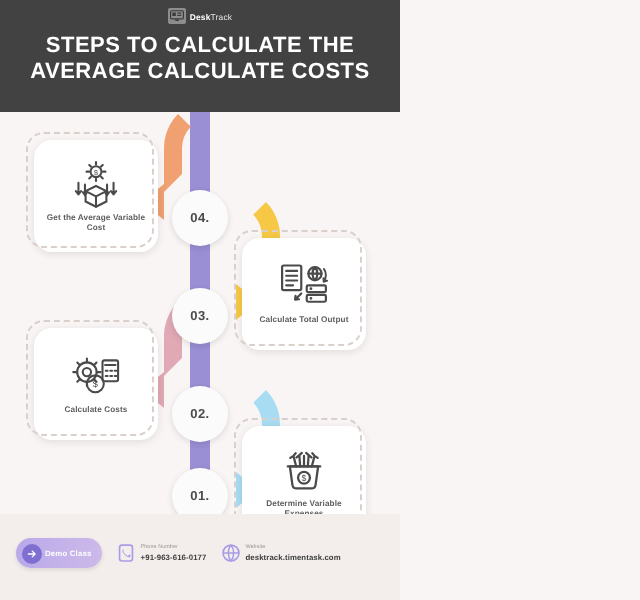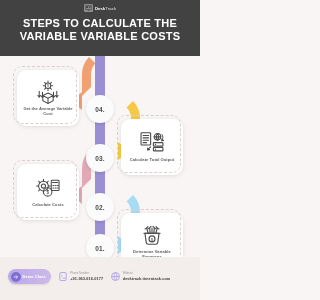--- a/index.html
+++ b/index.html
@@ -192,21 +192,21 @@
         <rect x="0.5" y="0.5" width="11" height="7" rx="1" fill="none" stroke="#3a3a3a" stroke-width="1"></rect>
         <rect x="2" y="2" width="3" height="3" fill="#3a3a3a"></rect>
         <rect x="6.2" y="2" width="3.5" height="1" fill="#3a3a3a"></rect>
         <rect x="6.2" y="4" width="3.5" height="1" fill="#3a3a3a"></rect>
         <rect x="4.5" y="8" width="3" height="1.3" fill="#3a3a3a"></rect>
       </svg>
     </span>
     <span class="brand-name"><span>Desk</span><span class="lite">Track</span></span>
   </div>
 
-  <div class="title">STEPS TO CALCULATE THE VARIABLE VARIABLE COSTS</div>
+  <div class="title">STEPS TO CALCULATE THE AVERAGE CALCULATE COSTS</div>
 </div>
 
 <div class="stage">
 
   <div class="spine"></div>
 
   <div class="arc arc-orange"></div>
   <div class="arc arc-yellow"></div>
   <div class="arc arc-pink"></div>
   <div class="arc arc-blue"></div>

